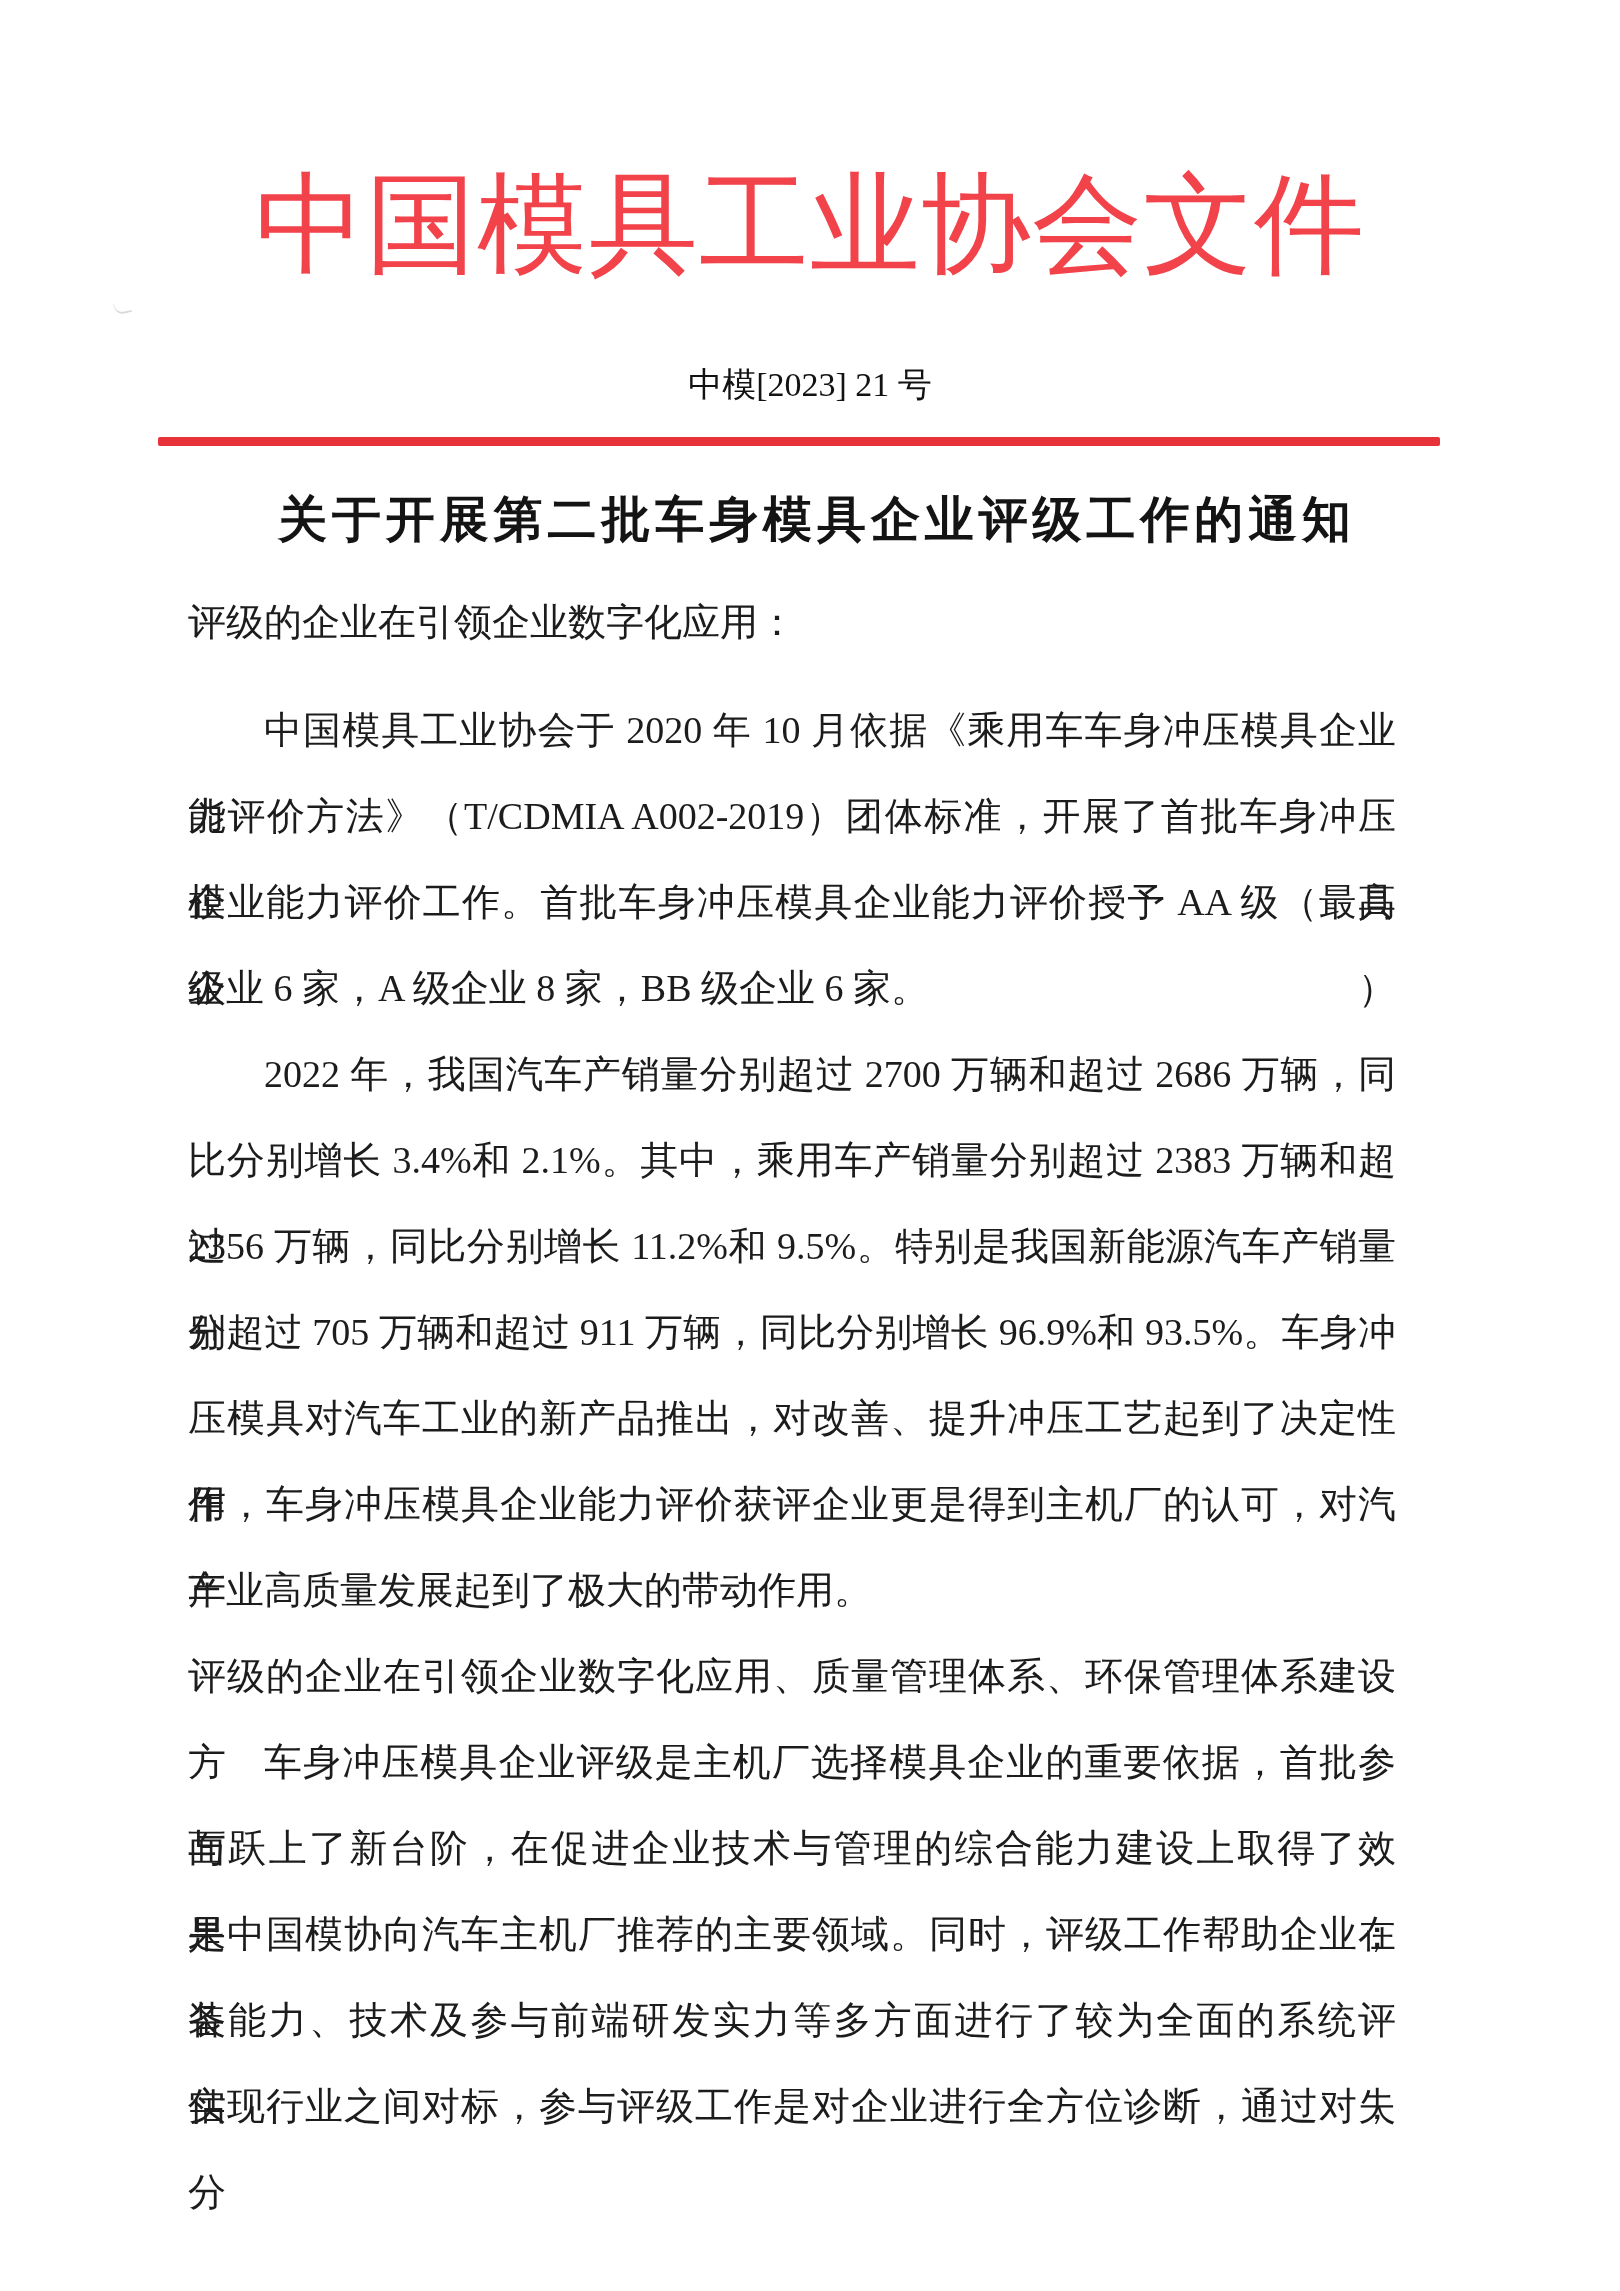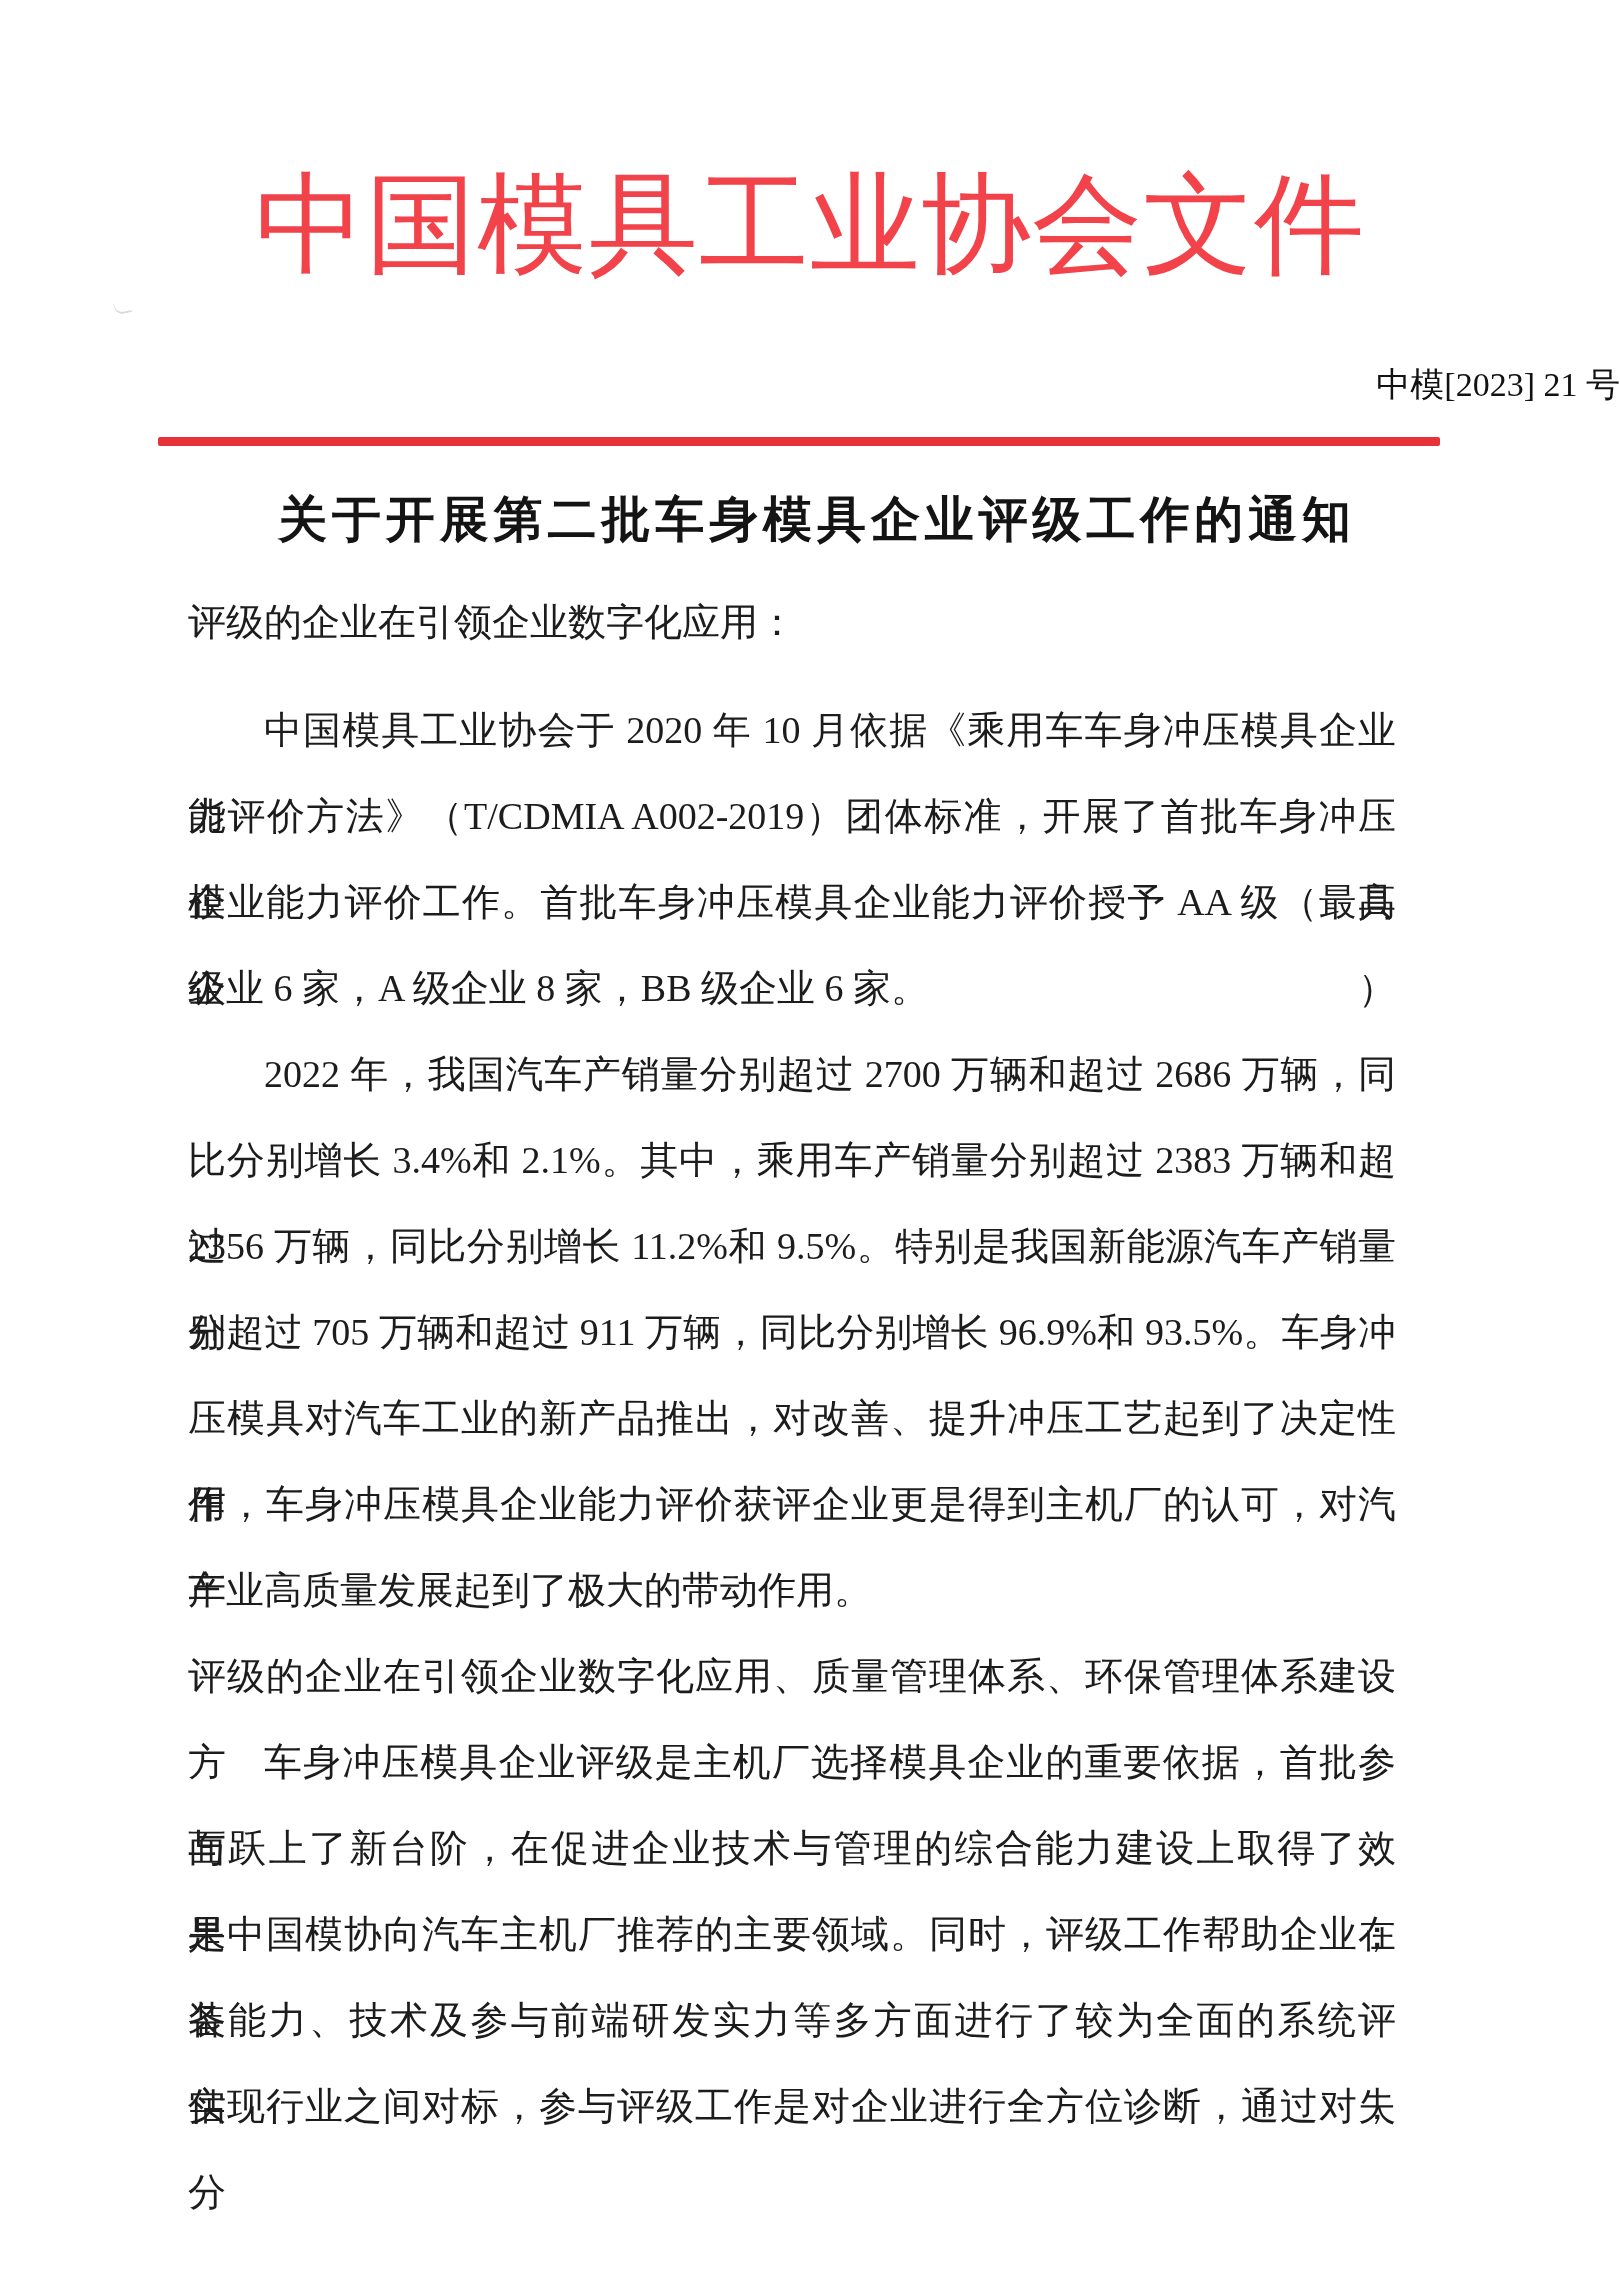--- a/index.html
+++ b/index.html
@@ -26,21 +26,21 @@
     line-height: 116px;
     font-weight: normal;
     letter-spacing: 1px;
     white-space: nowrap;
   }
   .doc-number {
     position: absolute;
     top: 363px;
     left: 0;
     width: 100%;
-    text-align: right;
+    text-align: center;
     font-size: 34px;
     line-height: 43px;
     color: #121212;
   }
   .red-rule {
     position: absolute;
     top: 437px;
     left: 158px;
     width: 1282px;
     height: 8.8px;

